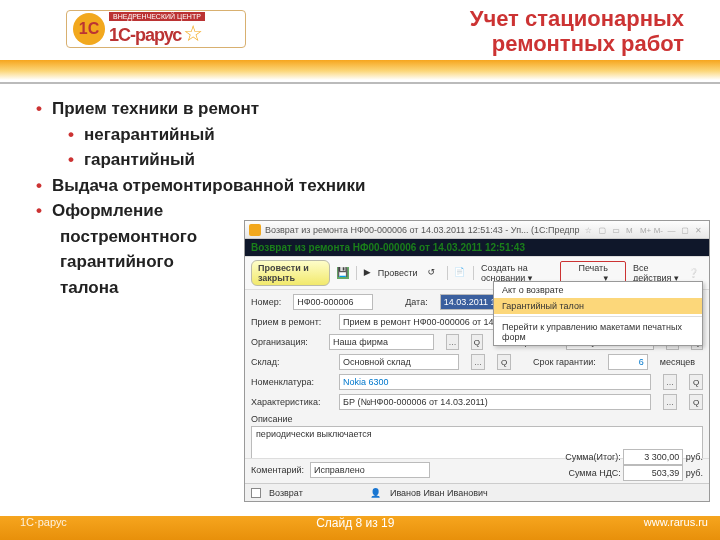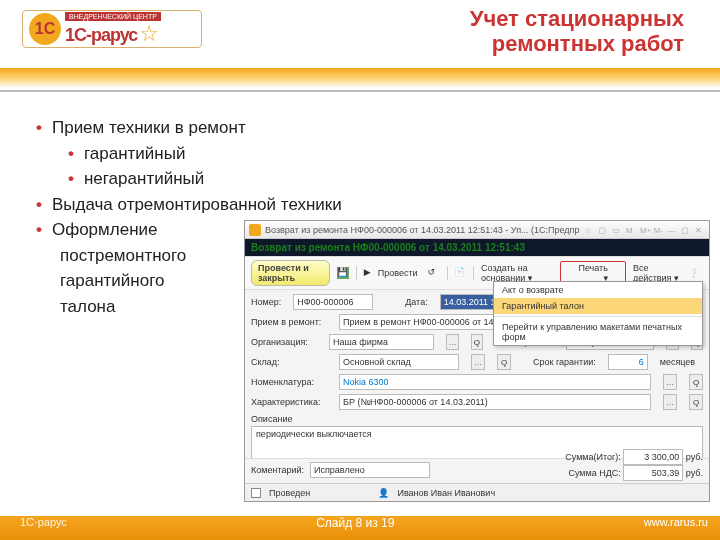--- a/index.html
+++ b/index.html
@@ -1,31 +1,31 @@
 <!DOCTYPE html>
 <html><head>
 <meta charset="utf-8">
 <style>
   * { box-sizing: border-box; margin: 0; padding: 0; }
   body { width: 720px; height: 540px; font-family: Arial, sans-serif; background: #fff; overflow: hidden; position: relative; }
   
   
-  .header { height: 68px; position: relative; background: #fff; }
+  .header { height: 60px; position: relative; background: #fff; margin-left: 44px; }
   .logo { position: absolute; left: 22px; top: 10px; width: 180px; height: 38px; background: #fff; border: 1px solid #d8b070; border-radius: 4px; display: flex; align-items: center; padding: 2px 6px; }
   .logo-circle { width: 32px; height: 32px; border-radius: 50%; background: #f2a81d; display: flex; align-items: center; justify-content: center; color: #b33; font-weight: bold; font-size: 16px; margin-right: 4px; }
   .logo-text { display: flex; flex-direction: column; }
   .logo-sub { font-size: 7px; color: #fff; background: #b33; padding: 1px 4px; text-align: center; }
   .logo-main { font-size: 18px; font-weight: bold; color: #b33; letter-spacing: -1px; }
   .logo-accent { color: #f2a81d; font-size: 22px; margin-left: 2px; }
   .slide-title { position: absolute; right: 36px; top: 6px; text-align: right; color: #c33; font-size: 22px; font-weight: bold; line-height: 1.15; }
   .gradient-bar { height: 20px; background: linear-gradient(180deg, #f6a51e 0%, #fcd77a 55%, #fff 100%); }
   .grey-bar { height: 2px; background: #bbb; margin-top: 2px; }
   
   
-  .content { display: flex; padding: 23px 0 0 36px; }
+  .content { display: flex; padding: 12px 0 0 36px; font-weight: bold; }
   .bullets { font-size: 17px; color: #222; line-height: 1.5; }
   .bullets ul { list-style: none; }
   .bullets > ul > li::before { content: "•"; color: #c33; font-weight: bold; margin-right: 10px; }
   .bullets ul ul { margin-left: 32px; }
   .bullets ul ul li::before { content: "•"; color: #c33; margin-right: 10px; font-weight: bold; }
   .cont-line { margin-left: 24px; }
   
   
   .onec { position: absolute; left: 244px; top: 220px; width: 466px; height: 282px; border: 1px solid #999; background: #f4f4f4; font-size: 10px; color: #333; }
   .onec-titlebar { height: 18px; background: linear-gradient(#fdfdfd,#e8e8e8); border-bottom: 1px solid #ccc; display: flex; align-items: center; padding: 0 4px; gap: 4px; }
@@ -90,22 +90,22 @@
   </div>
 </div>
 <div class="gradient-bar"></div>
 <div class="grey-bar"></div>
 
 <div class="content">
   <div class="bullets">
     <ul>
       <li><span>Прием техники в ремонт</span>
         <ul>
+          <li><span>негарантийный</span></li>
           <li><span>гарантийный</span></li>
-          <li><span>негарантийный</span></li>
         </ul>
       </li>
       <li><span>Выдача отремонтированной техники</span></li>
       <li><span>Оформление</span></li>
     </ul>
     <div class="cont-line">постремонтного</div>
     <div class="cont-line">гарантийного</div>
     <div class="cont-line">талона</div>
   </div>
 </div>
@@ -222,21 +222,21 @@
     </div>
     <div>
       <span class="flabel">Сумма НДС:</span>
       <span class="finput">503,39</span>
       <span class="flabel">руб.</span>
     </div>
   </div>
 
   <div class="onec-status">
     <span class="chk"></span>
-    <span>Проведен</span>
+    <span>Возврат</span>
     <span style="margin-left:60px;">👤</span>
     <span>Иванов Иван Иванович</span>
   </div>
 </div>
 
 <div class="footer">
   <span class="flogo">1С·рарус</span>
   <span class="fslide">Слайд 8 из  19</span>
   <span class="furl">www.rarus.ru</span>
 </div>

